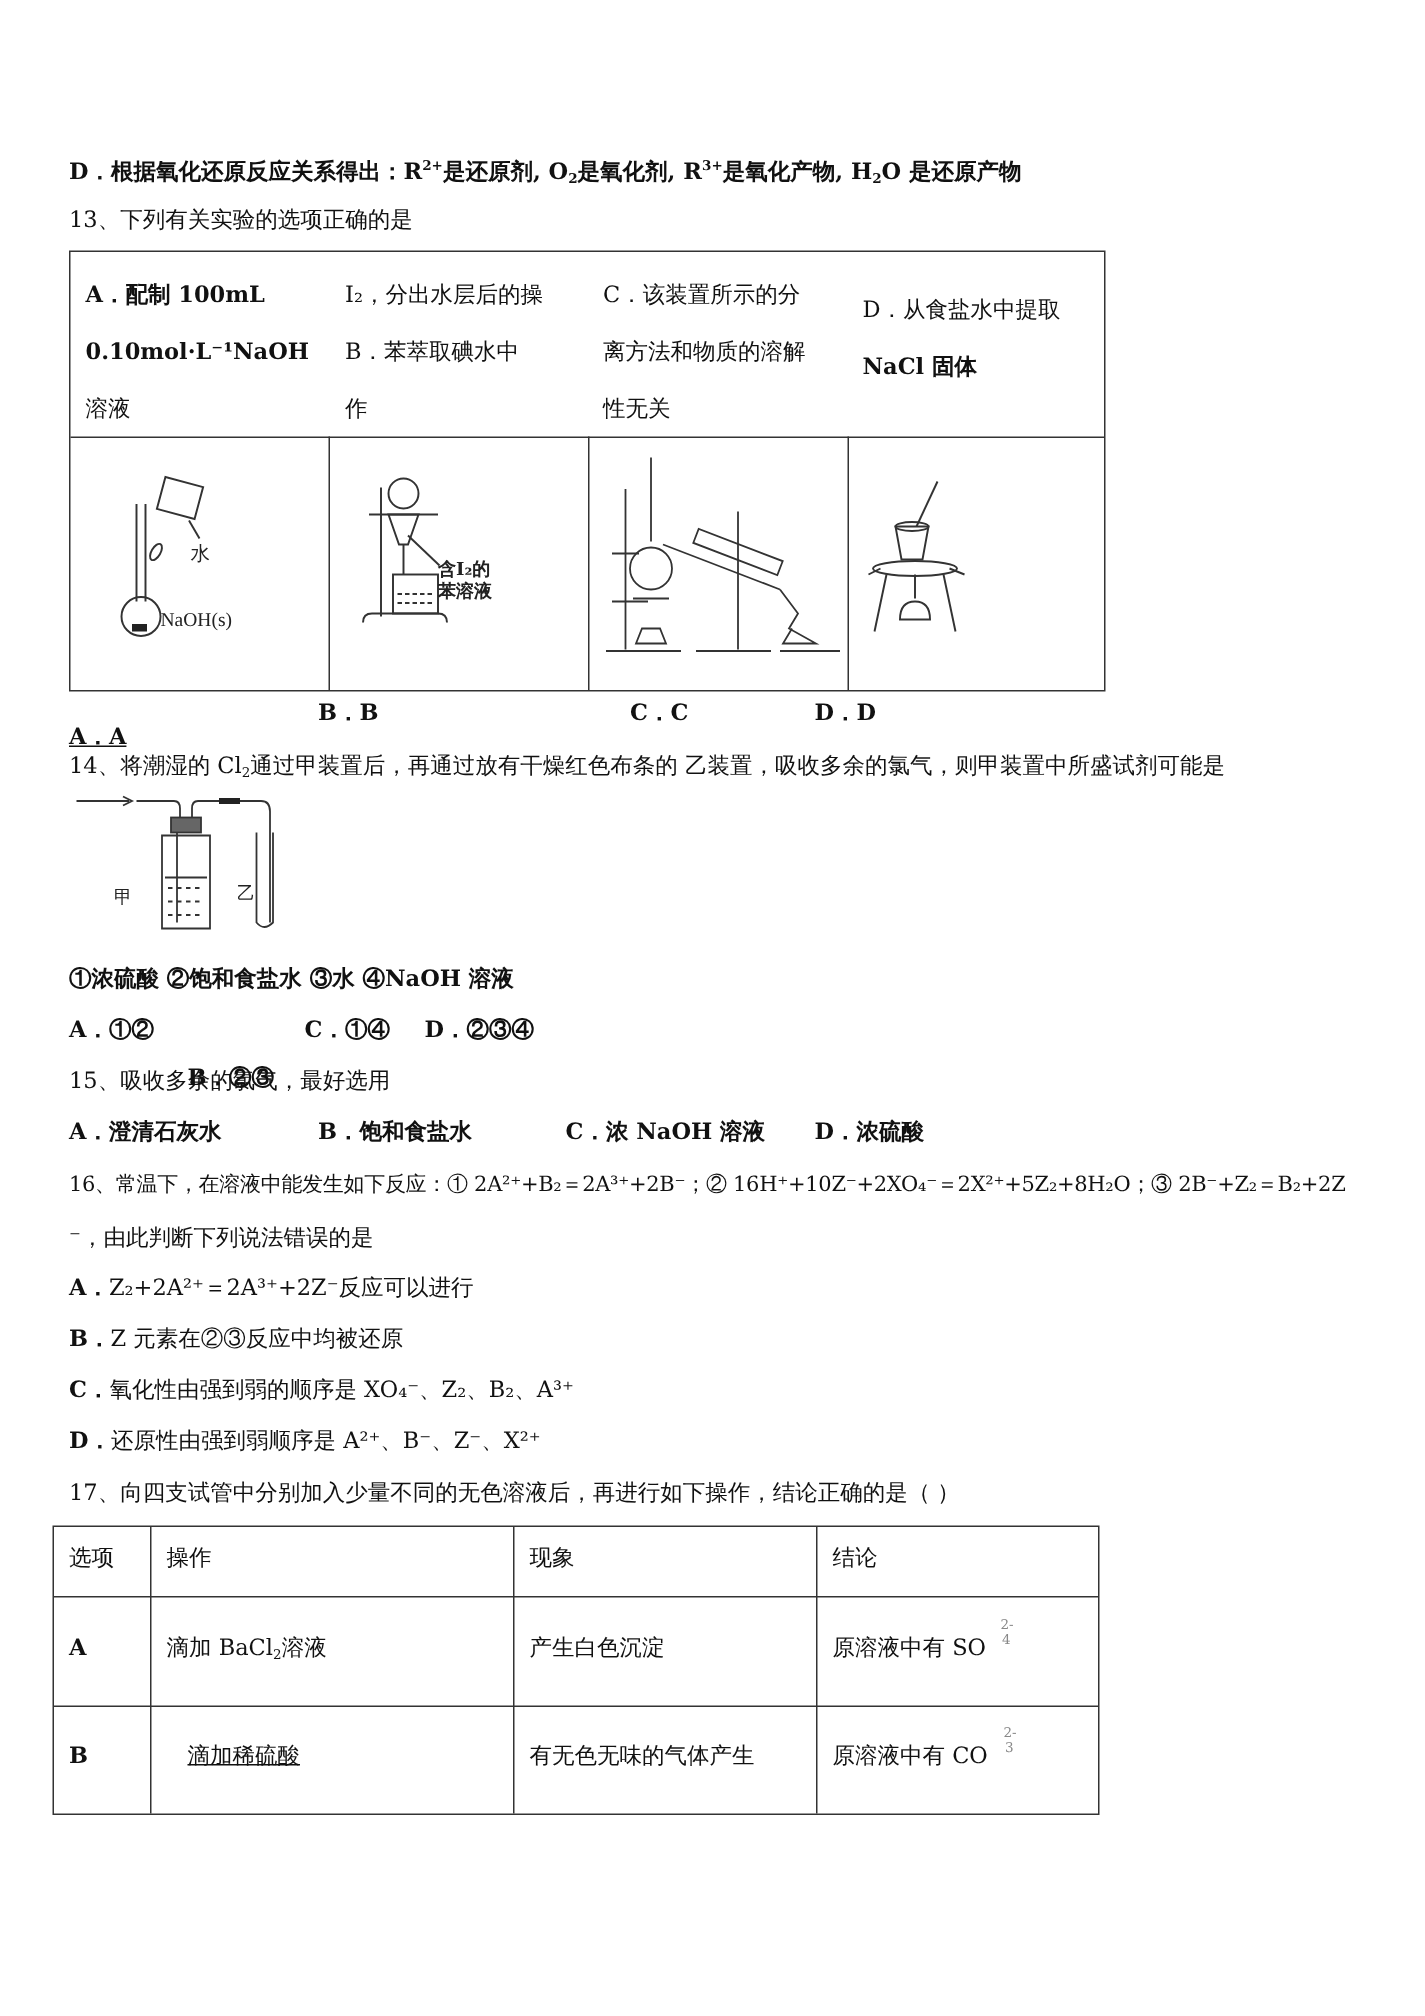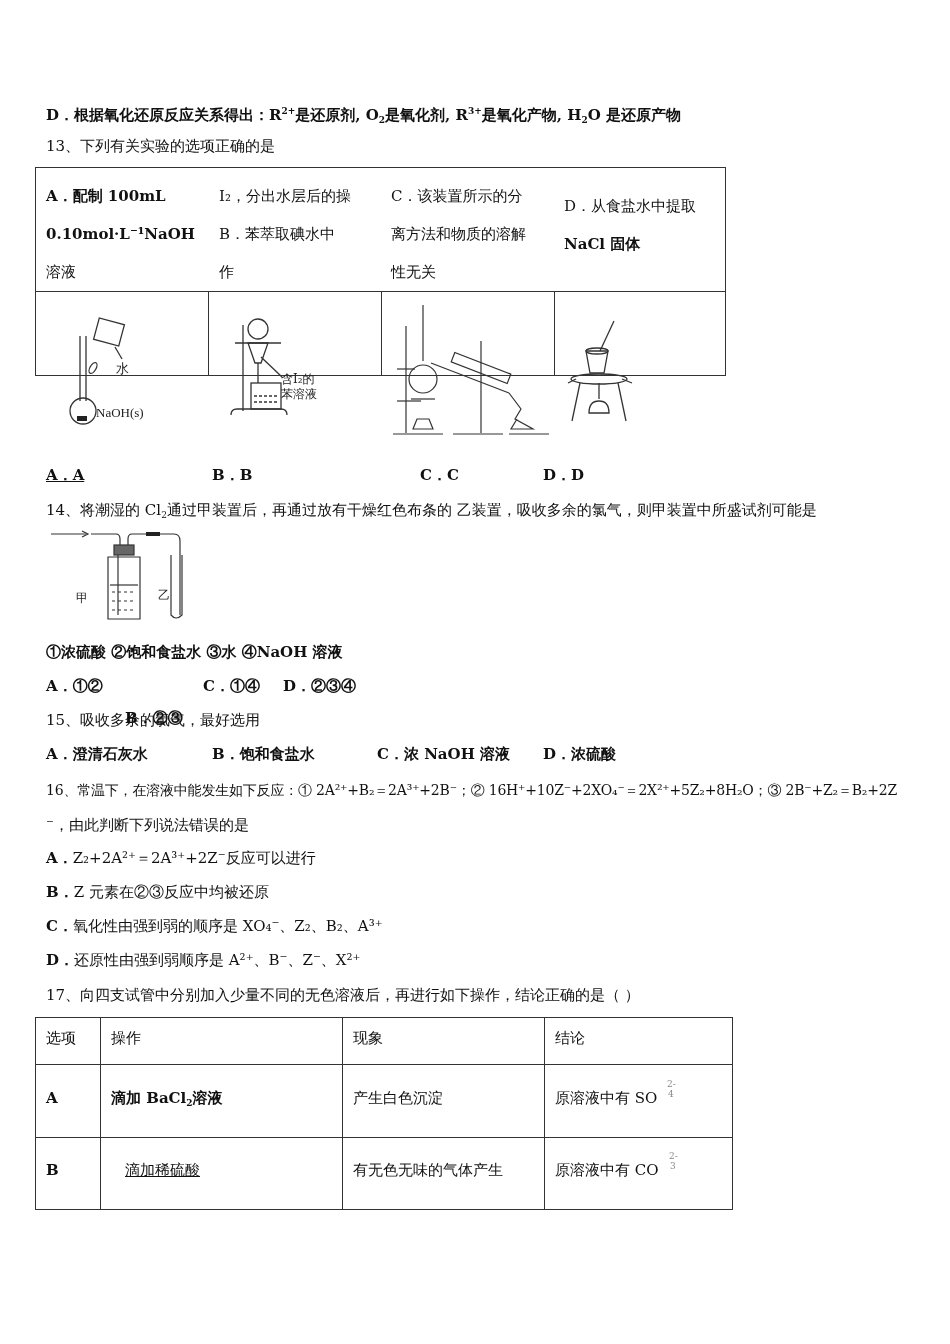--- a/index.html
+++ b/index.html
@@ -8,21 +8,21 @@
     font-family: "DejaVu Serif", "Liberation Serif", serif;
     color: #111; font-size: 15px;
   }
   .line { position: absolute; left: 46px; white-space: nowrap; line-height: 20px; }
   .b { font-weight: bold; }
   .sub { font-size: 9px; vertical-align: -3px; }
   .sup { font-size: 9px; vertical-align: 6px; }
   .grey { color: #888; }
 
   
-  .t1 { position: absolute; left: 35px; top: 167px; width: 691px; height: 209px;
+  .t1 { position: absolute; left: 46px; top: 167px; width: 691px; height: 294px;
         border: 1.5px solid #333; box-sizing: border-box; }
   .t1 .row1 { position: absolute; left: 0; top: 0; right: 0; height: 123px; border-bottom: 1.5px solid #333; }
   .t1 .row2 { position: absolute; left: 0; top: 123px; right: 0; bottom: 0; }
   .t1 .vline { position: absolute; top: 0; bottom: 0; width: 0; border-left: 1.5px solid #333; }
   .t1 .cell { position: absolute; top: 0; padding: 9px 10px; line-height: 38px; font-size: 15px; box-sizing: border-box; }
   .t1 .img-cell { position: absolute; top: 0; bottom: 0; }
 
   
   .t2 { position: absolute; left: 35px; top: 1017px; width: 698px; height: 193px;
         border: 1.5px solid #333; box-sizing: border-box; }
@@ -75,21 +75,21 @@
           <ellipse cx="57" cy="77" rx="3" ry="6" transform="rotate(30 57 77)"></ellipse>
           <line x1="79" y1="56" x2="86" y2="68"></line>
         </g>
         <rect x="41" y="125" width="10" height="5" fill="#222"></rect>
         <text x="80" y="82" font-size="13" fill="#222">水</text>
         <text x="60" y="126" font-size="13" fill="#222" font-family="Liberation Serif, serif">NaOH(s)</text>
       </svg>
     </div>
     <div class="vline" style="left:172px;"></div>
 
-    <div class="img-cell" style="left:173px; width:172px;">
+    <div class="img-cell" style="left:173px; width:172px;font-weight:bold;">
       <svg width="172" height="170" viewBox="0 0 172 170">
         <g stroke="#333" fill="none" stroke-width="1.3">
           <line x1="34" y1="34" x2="34" y2="120"></line>
           <path d="M22 124 Q22 118 28 118 L72 118 Q78 118 78 124"></path>
           <line x1="26" y1="52" x2="72" y2="52"></line>
           <circle cx="49" cy="38" r="10"></circle>
           <path d="M39 52 L59 52 L52 72 L46 72 Z"></path>
           <line x1="49" y1="72" x2="49" y2="92"></line>
           <rect x="42" y="92" width="30" height="26"></rect>
           <line x1="45" y1="105" x2="69" y2="105" stroke-dasharray="3 2"></line>
@@ -136,21 +136,21 @@
           <line x1="26" y1="92" x2="18" y2="130"></line>
           <line x1="64" y1="92" x2="72" y2="130"></line>
           <line x1="45" y1="92" x2="45" y2="108"></line>
           <path d="M35 122 Q35 110 45 110 Q55 110 55 122 Z"></path>
         </g>
       </svg>
     </div>
   </div>
 </div>
 
-<div class="line b" style="top:465px;text-decoration:underline;">A．A</div>
+<div class="line b" style="top:481px;text-decoration:underline;">A．A</div>
 <div class="line b" style="top:465px; left:212px;">B．B</div>
 <div class="line b" style="top:465px; left:378px;margin-left:42px;">C．C</div>
 <div class="line b" style="top:465px; left:543px;">D．D</div>
 
 <div class="line" style="top:500px;">
   <span>14、将潮湿的 Cl</span><span class="sub">2</span><span>通过甲装置后，再通过放有干燥红色布条的 乙装置，吸收多余的氯气，则甲装置中所盛试剂可能是</span>
 </div>
 
 <div style="position:absolute; left:46px; top:527px; width:150px; height:95px;">
   <svg width="150" height="95" viewBox="0 0 150 95">
@@ -201,21 +201,21 @@
   <div class="vline" style="left:64px;"></div>
   <div class="vline" style="left:306px;"></div>
   <div class="vline" style="left:508px;"></div>
 
   <div class="cell" style="left:10px; top:10px;">选项</div>
   <div class="cell" style="left:75px; top:10px;">操作</div>
   <div class="cell" style="left:317px; top:10px;">现象</div>
   <div class="cell" style="left:519px; top:10px;">结论</div>
 
   <div class="cell b" style="left:10px; top:70px;">A</div>
-  <div class="cell" style="left:75px; top:70px;font-weight:bold;"><span>滴加 BaCl</span><span class="sub">2</span><span>溶液</span></div>
+  <div class="cell" style="left:75px; top:70px;"><span>滴加 BaCl</span><span class="sub">2</span><span>溶液</span></div>
   <div class="cell" style="left:317px; top:70px;">产生白色沉淀</div>
   <div class="cell" style="left:519px; top:70px;"><span>原溶液中有 SO</span><span class="grey" style="position:absolute; left:112px; top:-14px; font-size:9px;">2-</span><span class="grey" style="position:absolute; left:113px; top:-4px; font-size:9px;">4</span></div>
 
   <div class="cell b" style="left:10px; top:142px;">B</div>
   <div class="cell" style="left:89px; top:142px;text-decoration:underline;">滴加稀硫酸</div>
   <div class="cell" style="left:317px; top:142px;">有无色无味的气体产生</div>
   <div class="cell" style="left:519px; top:142px;"><span>原溶液中有 CO</span><span class="grey" style="position:absolute; left:114px; top:-14px; font-size:9px;">2-</span><span class="grey" style="position:absolute; left:115px; top:-4px; font-size:9px;">3</span></div>
 </div>
 
 </body></html>

